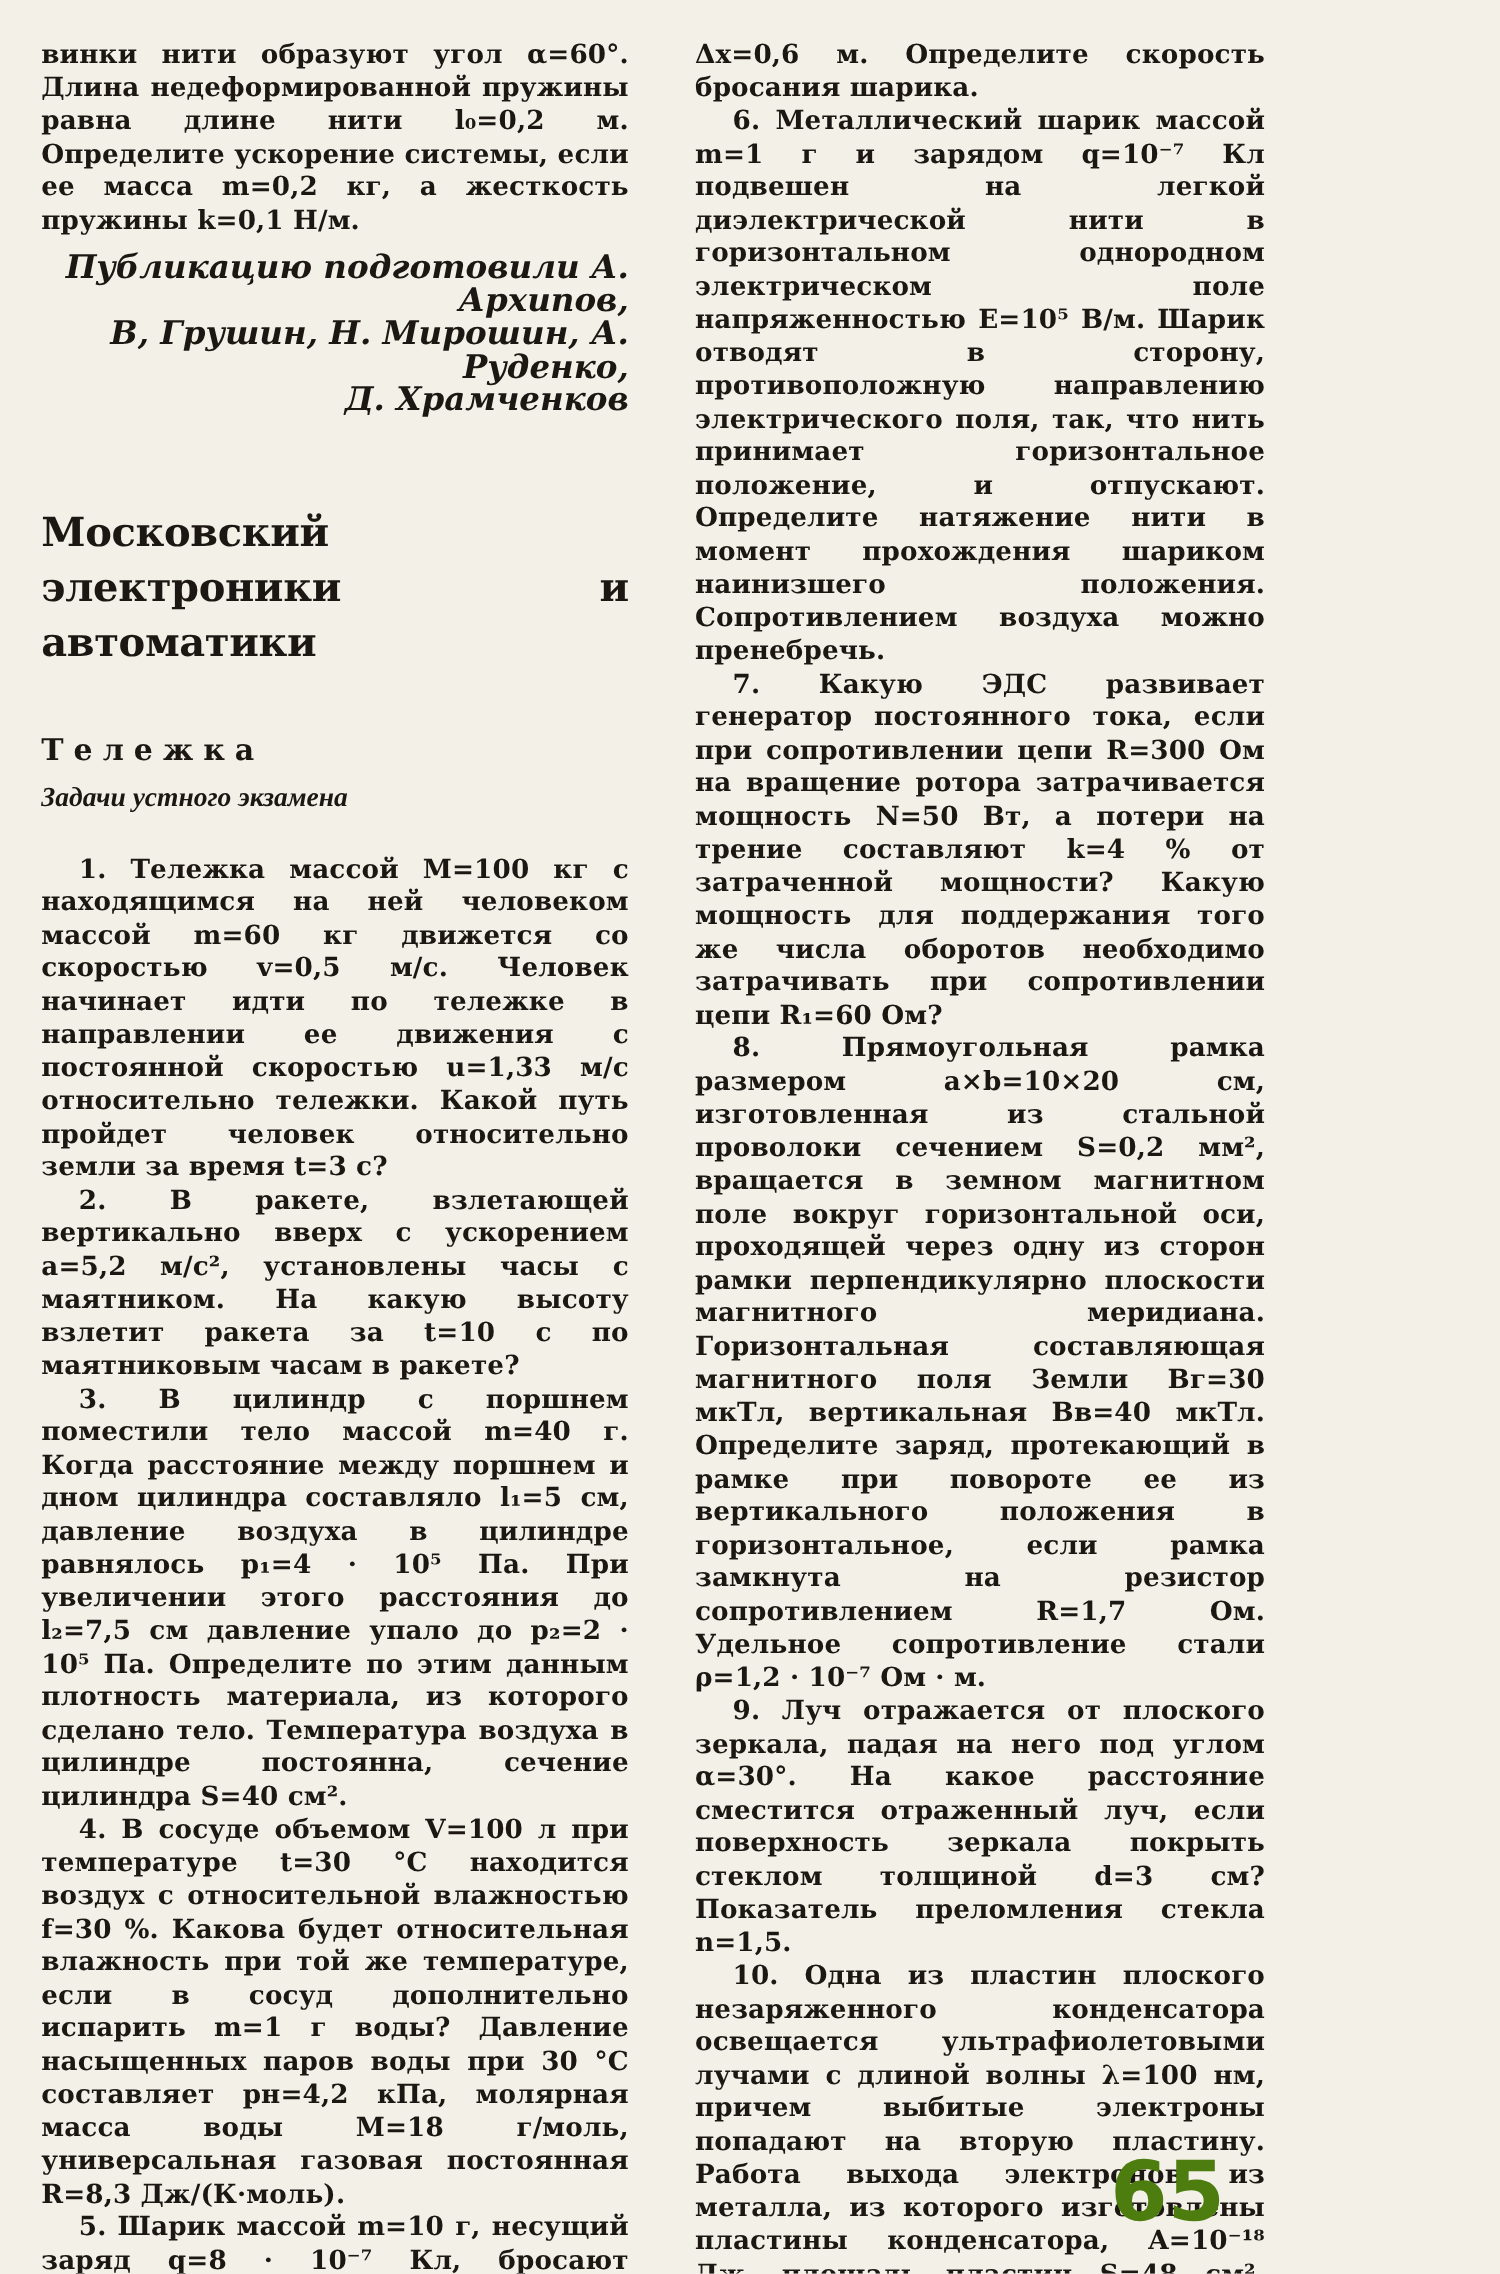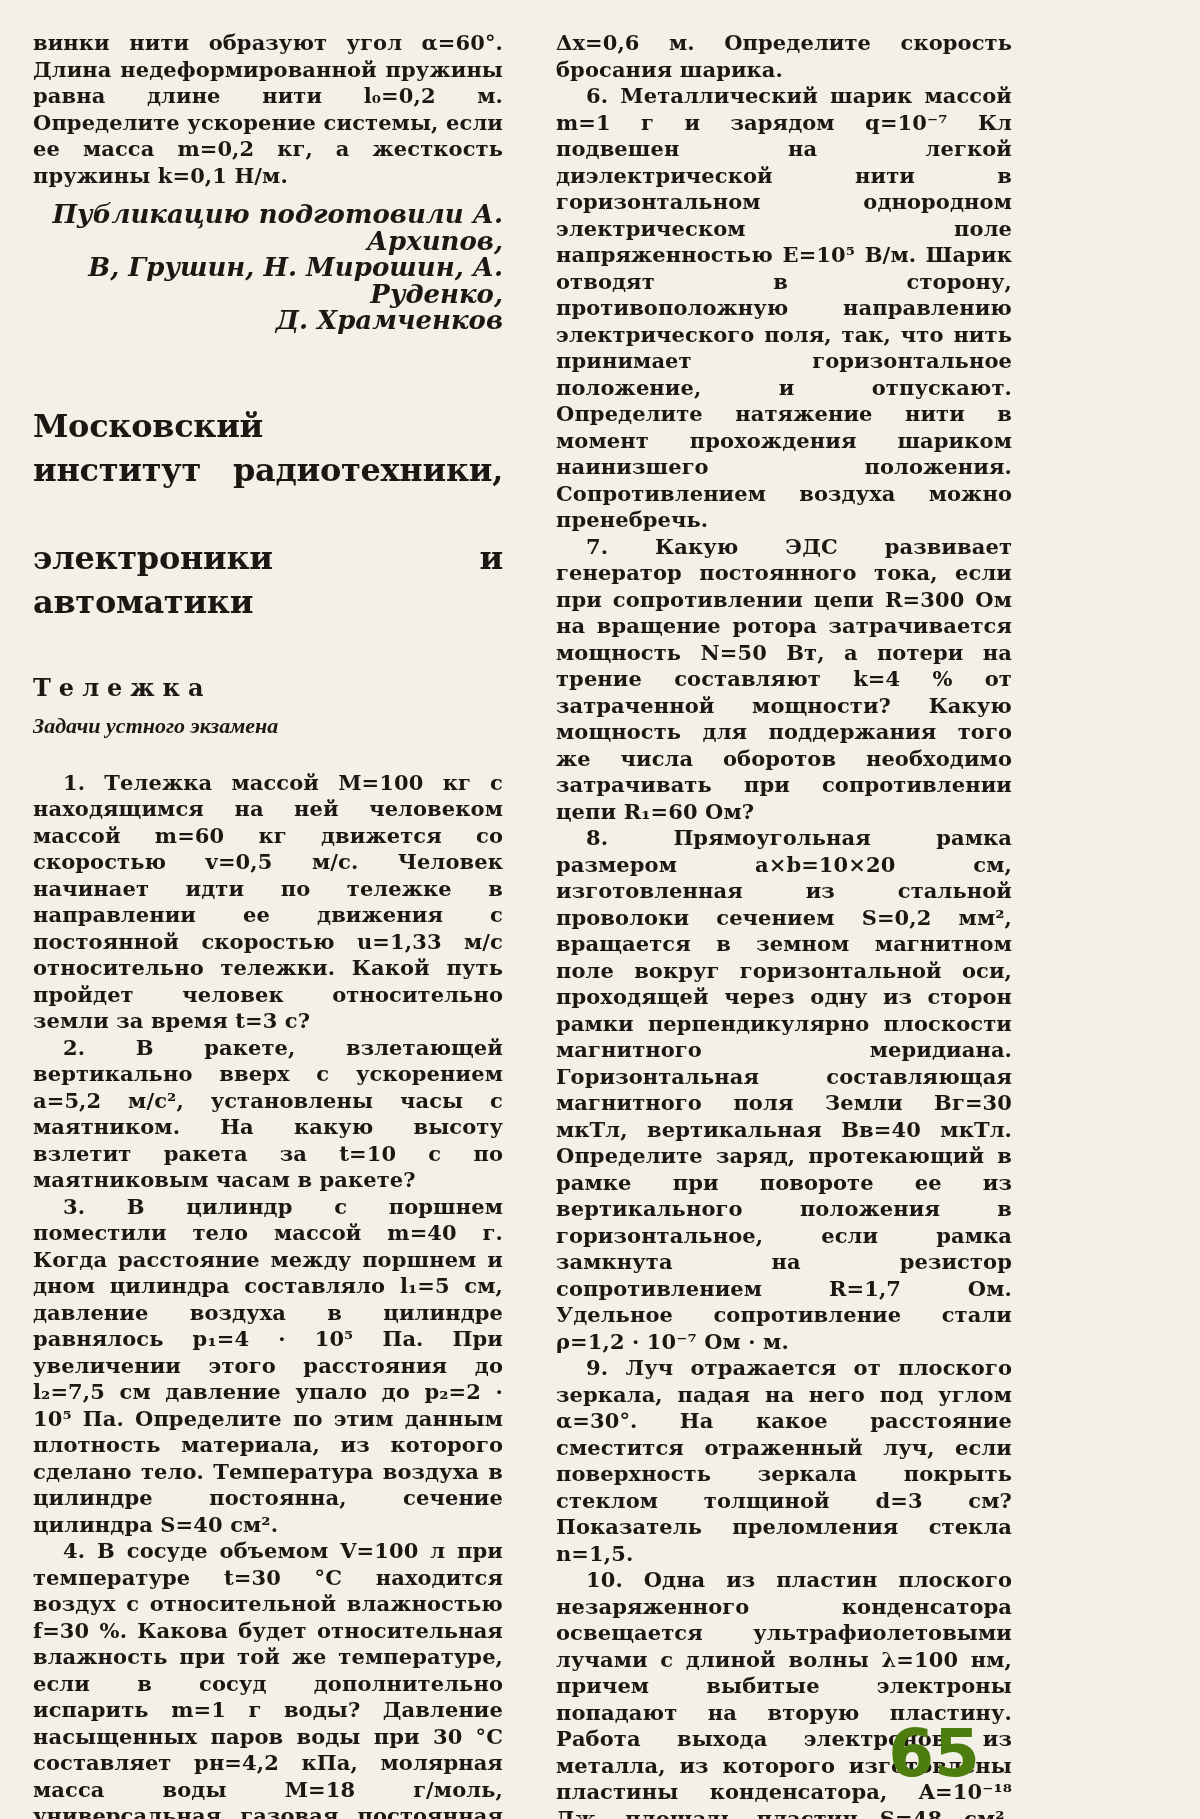--- a/index.html
+++ b/index.html
@@ -92,21 +92,20 @@
     <p class="para">винки нити образуют угол α=60°. Длина недеформированной пружины равна длине нити l₀=0,2 м. Определите ускорение системы, если ее масса m=0,2 кг, а жесткость пружины k=0,1 Н/м.</p>
 
     <div class="credits">
       <div>Публикацию подготовили А. Архипов,</div>
       <div>В, Грушин, Н. Мирошин, А. Руденко,</div>
       <div>Д. Храмченков</div>
     </div>
 
     <div class="heading">
       <div>Московский</div>
-      <div class="fill">институт радиотехники,</div>
       <div class="fill">электроники и автоматики</div>
     </div>
 
     <div class="section">Тележка</div>
 
     <div class="subtitle">Задачи устного экзамена</div>
 
     <p class="para indent first">1. Тележка массой M=100 кг с находящимся на ней человеком массой m=60 кг движется со скоростью v=0,5 м/с. Человек начинает идти по тележке в направлении ее движения с постоянной скоростью u=1,33 м/с относительно тележки. Какой путь пройдет человек относительно земли за время t=3 с?</p>
     <p class="para indent">2. В ракете, взлетающей вертикально вверх с ускорением a=5,2 м/с², установлены часы с маятником. На какую высоту взлетит ракета за t=10 с по маятниковым часам в ракете?</p>
     <p class="para indent">3. В цилиндр с поршнем поместили тело массой m=40 г. Когда расстояние между поршнем и дном цилиндра составляло l₁=5 см, давление воздуха в цилиндре равнялось p₁=4 · 10⁵ Па. При увеличении этого расстояния до l₂=7,5 см давление упало до p₂=2 · 10⁵ Па. Определите по этим данным плотность материала, из которого сделано тело. Температура воздуха в цилиндре постоянна, сечение цилиндра S=40 см².</p>

